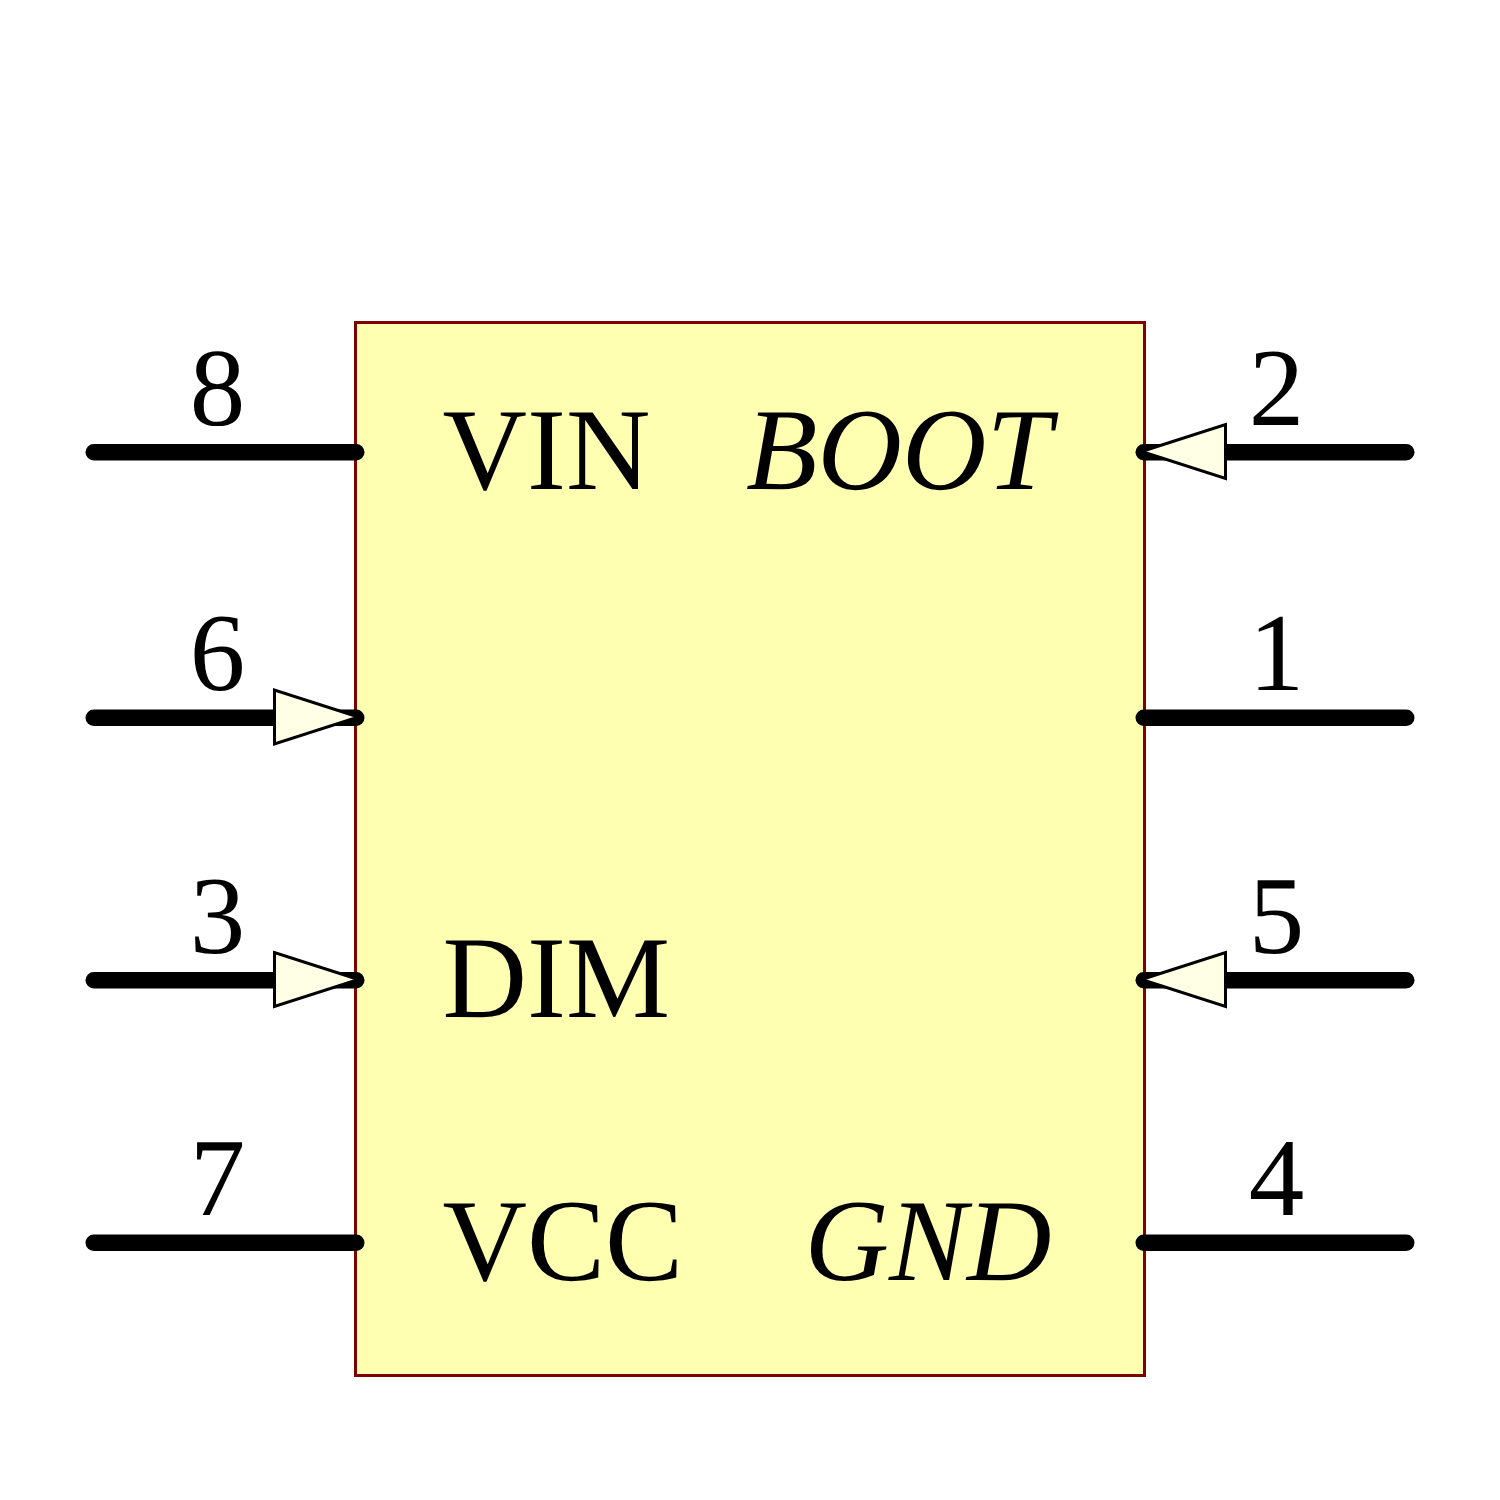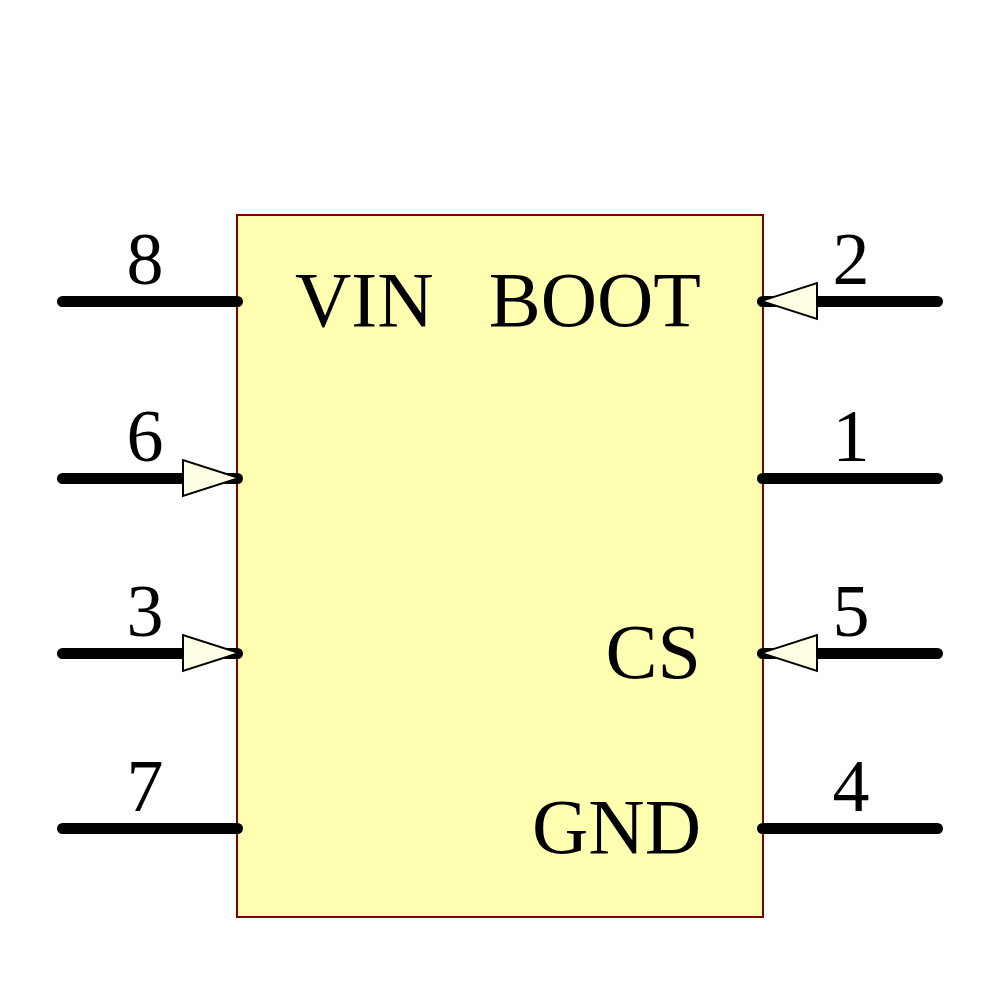--- a/index.html
+++ b/index.html
@@ -52,21 +52,21 @@
   .pin.left  .pin-number { left: 95px; }
   .pin.right .pin-number { left: 801px; }
   .pin-label {
     position: absolute;
     top: calc(var(--y) - 56px);
     line-height: 110px;
     font-size: 78px;
     white-space: nowrap;
   }
   .pin.left  .pin-label { left: 295px; }
-  .pin.right .pin-label { right: 299px; text-align: center; }
+  .pin.right .pin-label { right: 299px; text-align: center; font-style: italic; }
   .pin-arrow {
     position: absolute;
     top: calc(var(--y) - 20px);
     width: 62px;
     height: 40px;
     display: none;
   }
   .pin.has-arrow .pin-arrow { display: block; }
   .pin.left  .pin-arrow { left: 181px; }
   .pin.right .pin-arrow { left: 757px; }
@@ -98,26 +98,28 @@
     </svg>
   </div>
 
   <div class="pin left row-3 has-arrow">
     <div class="pin-number">3</div>
     <div class="pin-line"></div>
     <svg class="pin-arrow" viewBox="0 0 62 40">
       <polygon class="right-tip" points="58,20 2,2 2,38" stroke="#000000" stroke-width="2" fill="#FFFFE6"></polygon>
       <polygon class="left-tip" points="4,20 60,2 60,38" stroke="#000000" stroke-width="2" fill="#FFFFE6"></polygon>
     </svg>
+    <div class="pin-label">DIM</div>
   </div>
 
   <div class="pin left row-4">
     <div class="pin-number">7</div>
     <div class="pin-line"></div>
 
+    <div class="pin-label">VCC</div>
   </div>
 
   <div class="pin right row-1 has-arrow">
     <div class="pin-number">2</div>
     <div class="pin-line"></div>
     <svg class="pin-arrow" viewBox="0 0 62 40">
       <polygon class="right-tip" points="58,20 2,2 2,38" stroke="#000000" stroke-width="2" fill="#FFFFE6"></polygon>
       <polygon class="left-tip" points="4,20 60,2 60,38" stroke="#000000" stroke-width="2" fill="#FFFFE6"></polygon>
     </svg>
     <div class="pin-label">BOOT</div>
@@ -129,21 +131,20 @@
 
   </div>
 
   <div class="pin right row-3 has-arrow">
     <div class="pin-number">5</div>
     <div class="pin-line"></div>
     <svg class="pin-arrow" viewBox="0 0 62 40">
       <polygon class="right-tip" points="58,20 2,2 2,38" stroke="#000000" stroke-width="2" fill="#FFFFE6"></polygon>
       <polygon class="left-tip" points="4,20 60,2 60,38" stroke="#000000" stroke-width="2" fill="#FFFFE6"></polygon>
     </svg>
-    <div class="pin-label">CS</div>
   </div>
 
   <div class="pin right row-4">
     <div class="pin-number">4</div>
     <div class="pin-line"></div>
 
     <div class="pin-label">GND</div>
   </div>
 
 </div>

